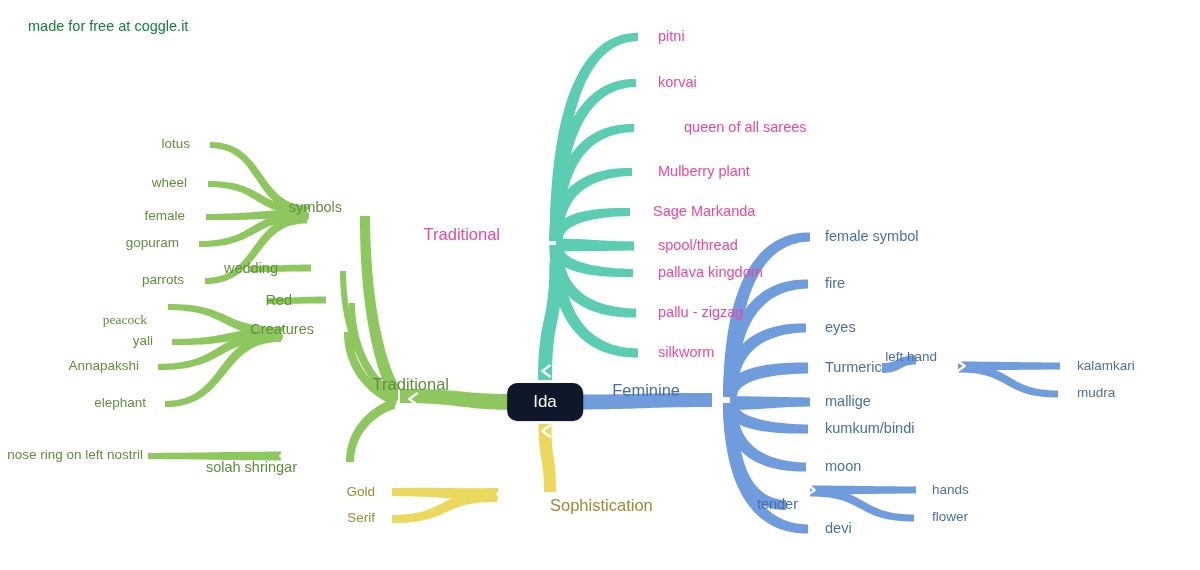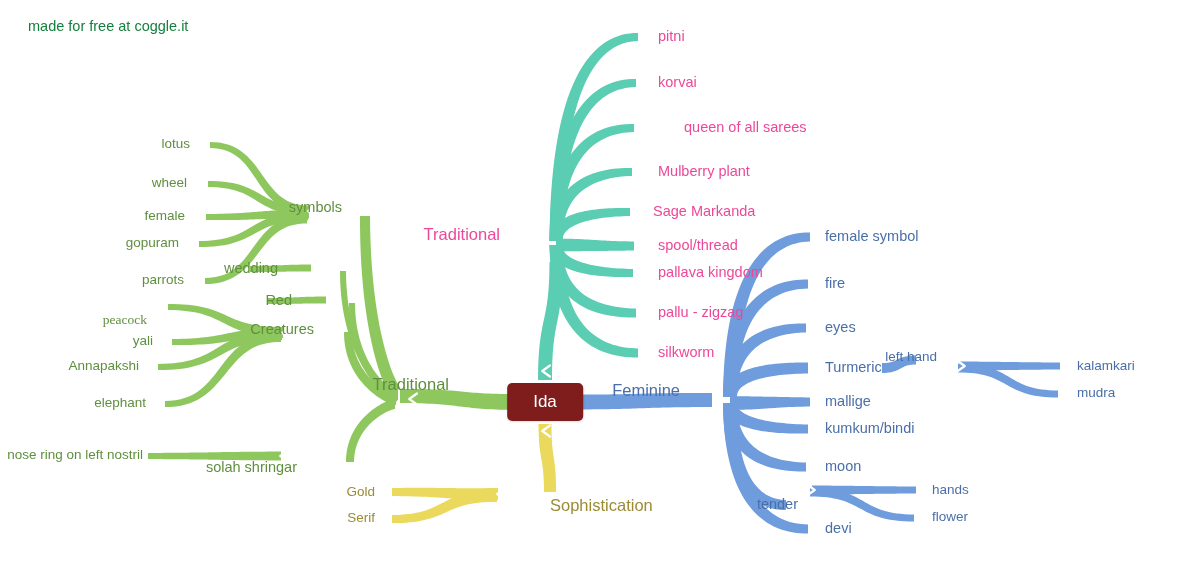--- a/index.html
+++ b/index.html
@@ -60,24 +60,24 @@
   .node-label {
     display: inline-block;
     white-space: nowrap;
   }
 
   .node.root {
     z-index: 6;
   }
   .root-box {
     display: inline-block;
-    background: #7f1d1d;
+    background: #0f172a;
     color: #ffffff;
     font-size: 17px;
-    border-radius: 5px;
+    border-radius: 10px;
     padding: 10px 26px 11px 26px;
     line-height: 1;
     box-shadow: 0 1px 2px rgba(0,0,0,0.12);
   }
 
   
   .c-green  { color: #5f8f3e; }
   .c-teal   { color: #ec4899; }
   .c-blue   { color: #4a6fa8; }
   .c-yellow { color: #9c8b35; }

